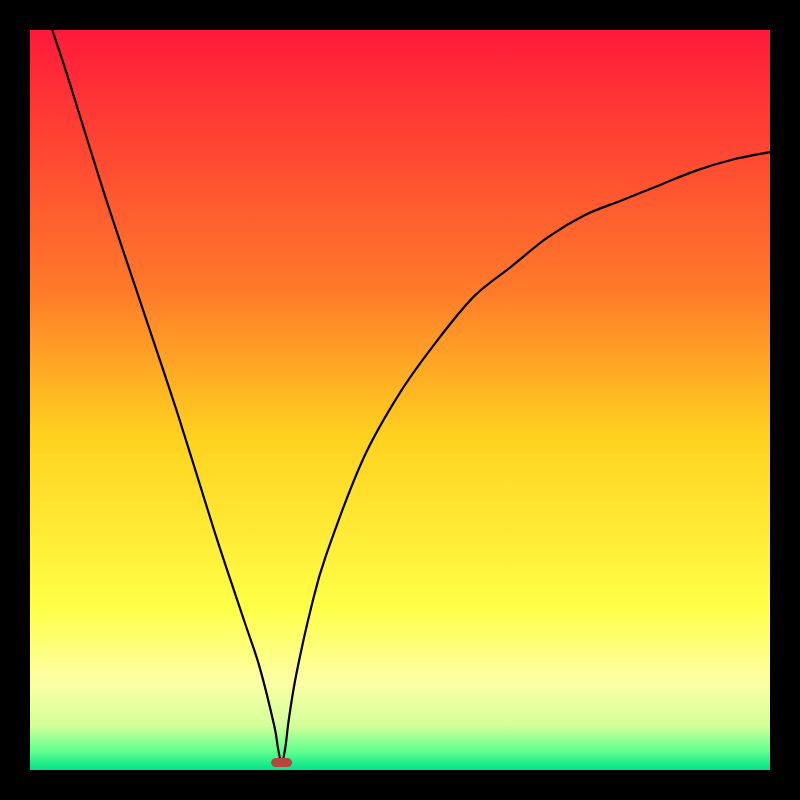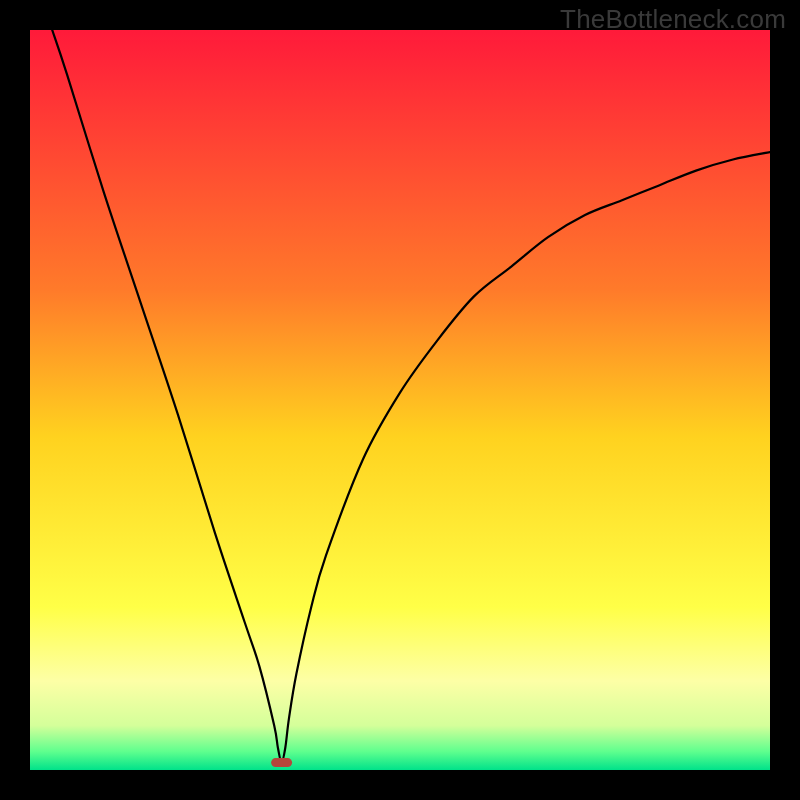--- a/index.html
+++ b/index.html
@@ -45,21 +45,20 @@
   }
   .marker {
     fill: #b6463b;
     stroke: none;
   }
 </style>
 </head>
 <body>
 
 <div class="frame">
-  <div class="watermark">TheBottleneck.com</div>
   <div class="plot-area">
     <svg id="chart-svg" width="740" height="740" viewBox="0 0 740 740" preserveAspectRatio="none">
       <defs>
         <linearGradient id="bg-grad" x1="0" y1="0" x2="0" y2="1">
             <stop offset="0%" stop-color="#ff1a3a"></stop>
             <stop offset="35%" stop-color="#ff7a2a"></stop>
             <stop offset="55.00000000000001%" stop-color="#ffd21f"></stop>
             <stop offset="78%" stop-color="#ffff47"></stop>
             <stop offset="88%" stop-color="#fdffa6"></stop>
             <stop offset="94%" stop-color="#d4ff9a"></stop>

